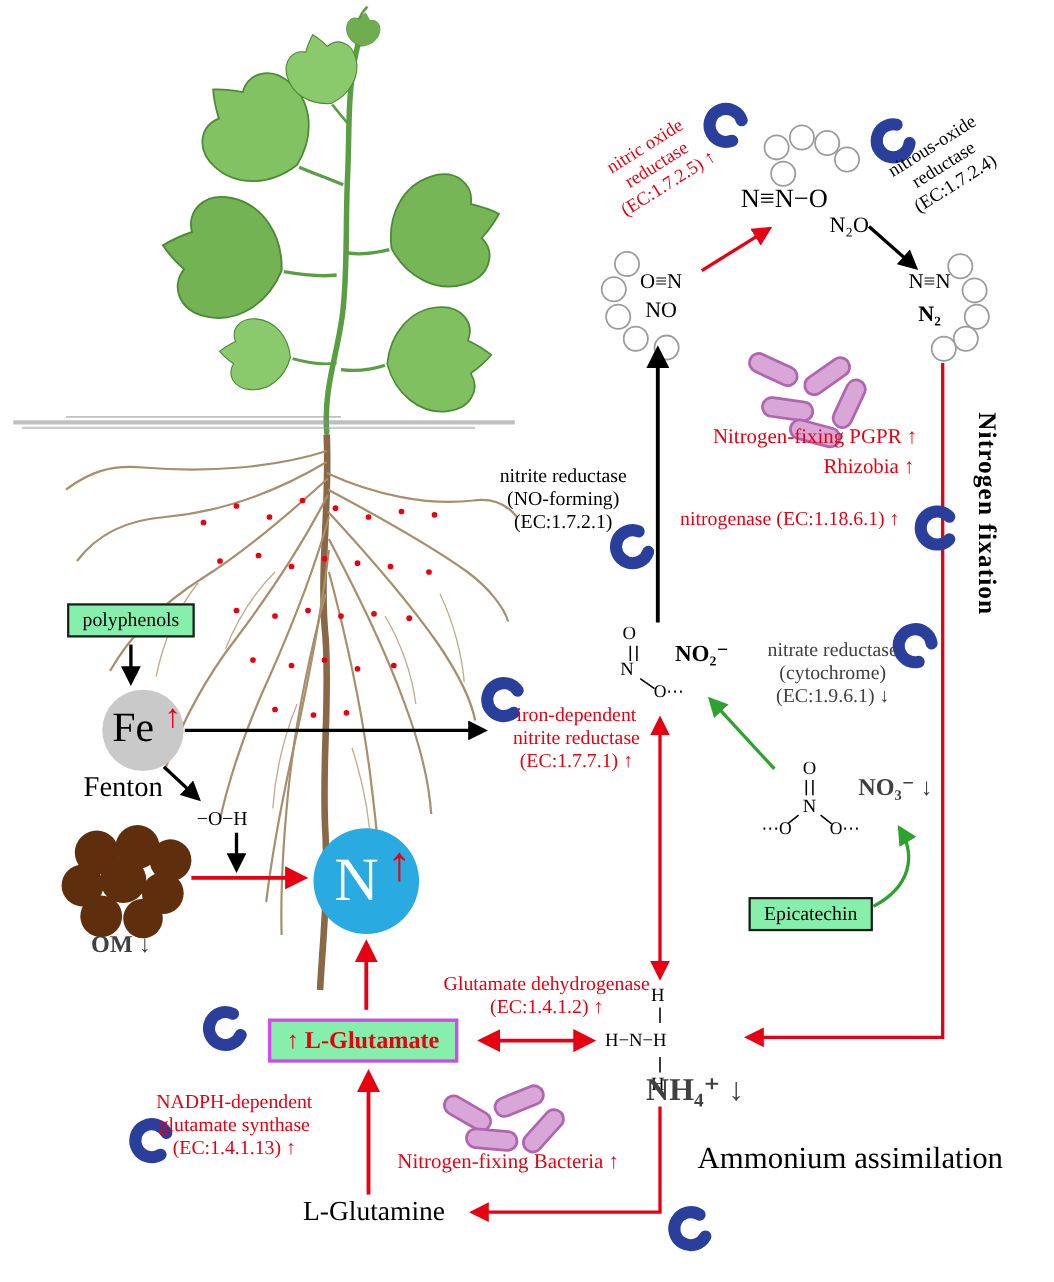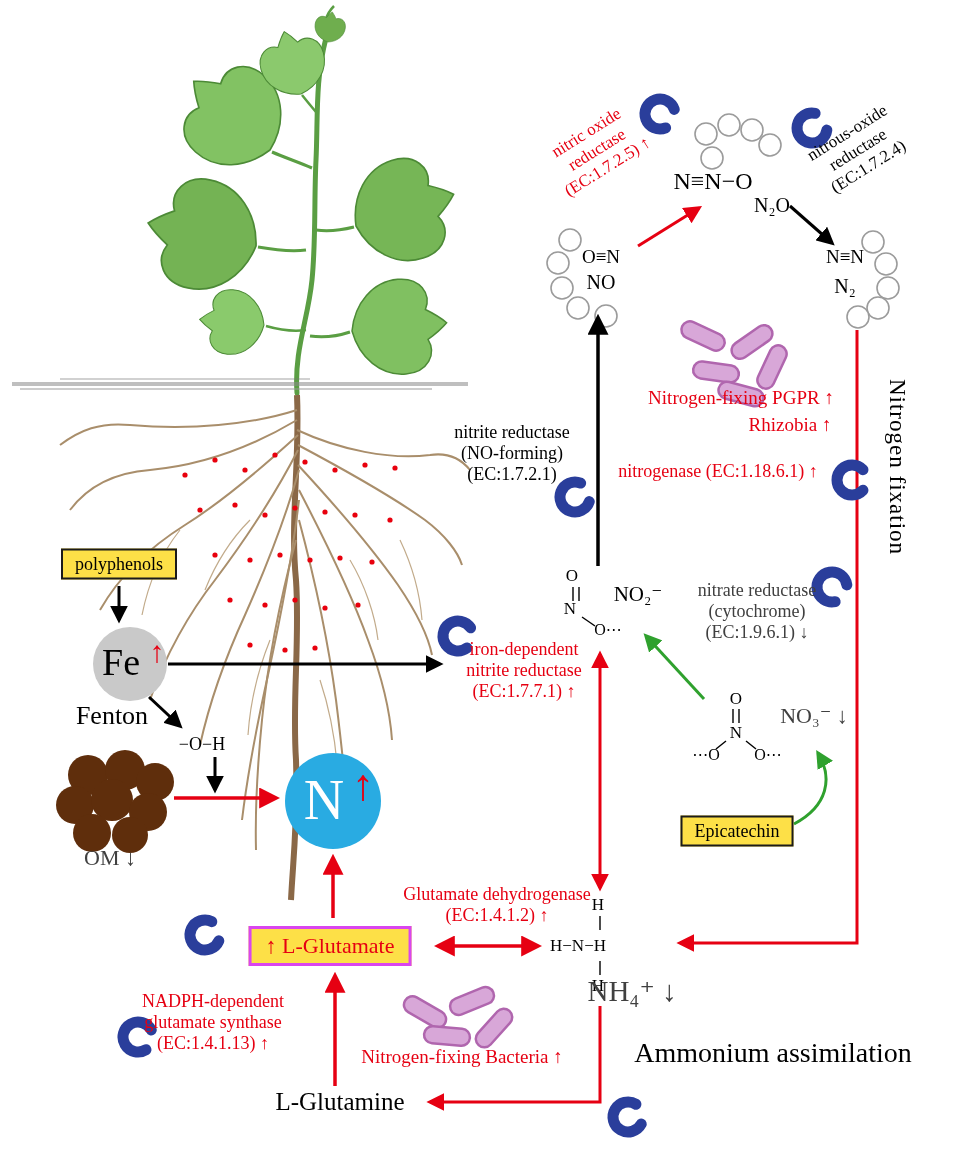--- a/index.html
+++ b/index.html
@@ -3,22 +3,22 @@
 <meta charset="utf-8">
 <style>
 *{margin:0;padding:0;box-sizing:border-box}
 body{background:#fff}
 .stage{position:relative;width:958px;height:1165px;background:#fff;overflow:hidden;
   font-family:"Liberation Serif","DejaVu Serif",serif;color:#000}
 .layer{position:absolute;left:0;top:0}
 .lbl{position:absolute;transform:translate(-50%,-50%);white-space:nowrap;text-align:center;line-height:1.18}
 .red{color:#e60012}
 .green{color:#404040}
-.b{font-weight:normal}
-.box{position:absolute;transform:translate(-50%,-50%);background:#fde047;border:2px solid #1b1b1b;
+.b{font-weight:bold}
+.box{position:absolute;transform:translate(-50%,-50%);background:#86efac;border:2px solid #1b1b1b;
   padding:3px 12px;white-space:nowrap;text-align:center}
 .vert{writing-mode:vertical-rl}
 </style>
 </head>
 <body>
 
 <div class="stage">
 
 <svg class="layer" width="958" height="1165" viewBox="0 0 958 1165">
   <defs>

